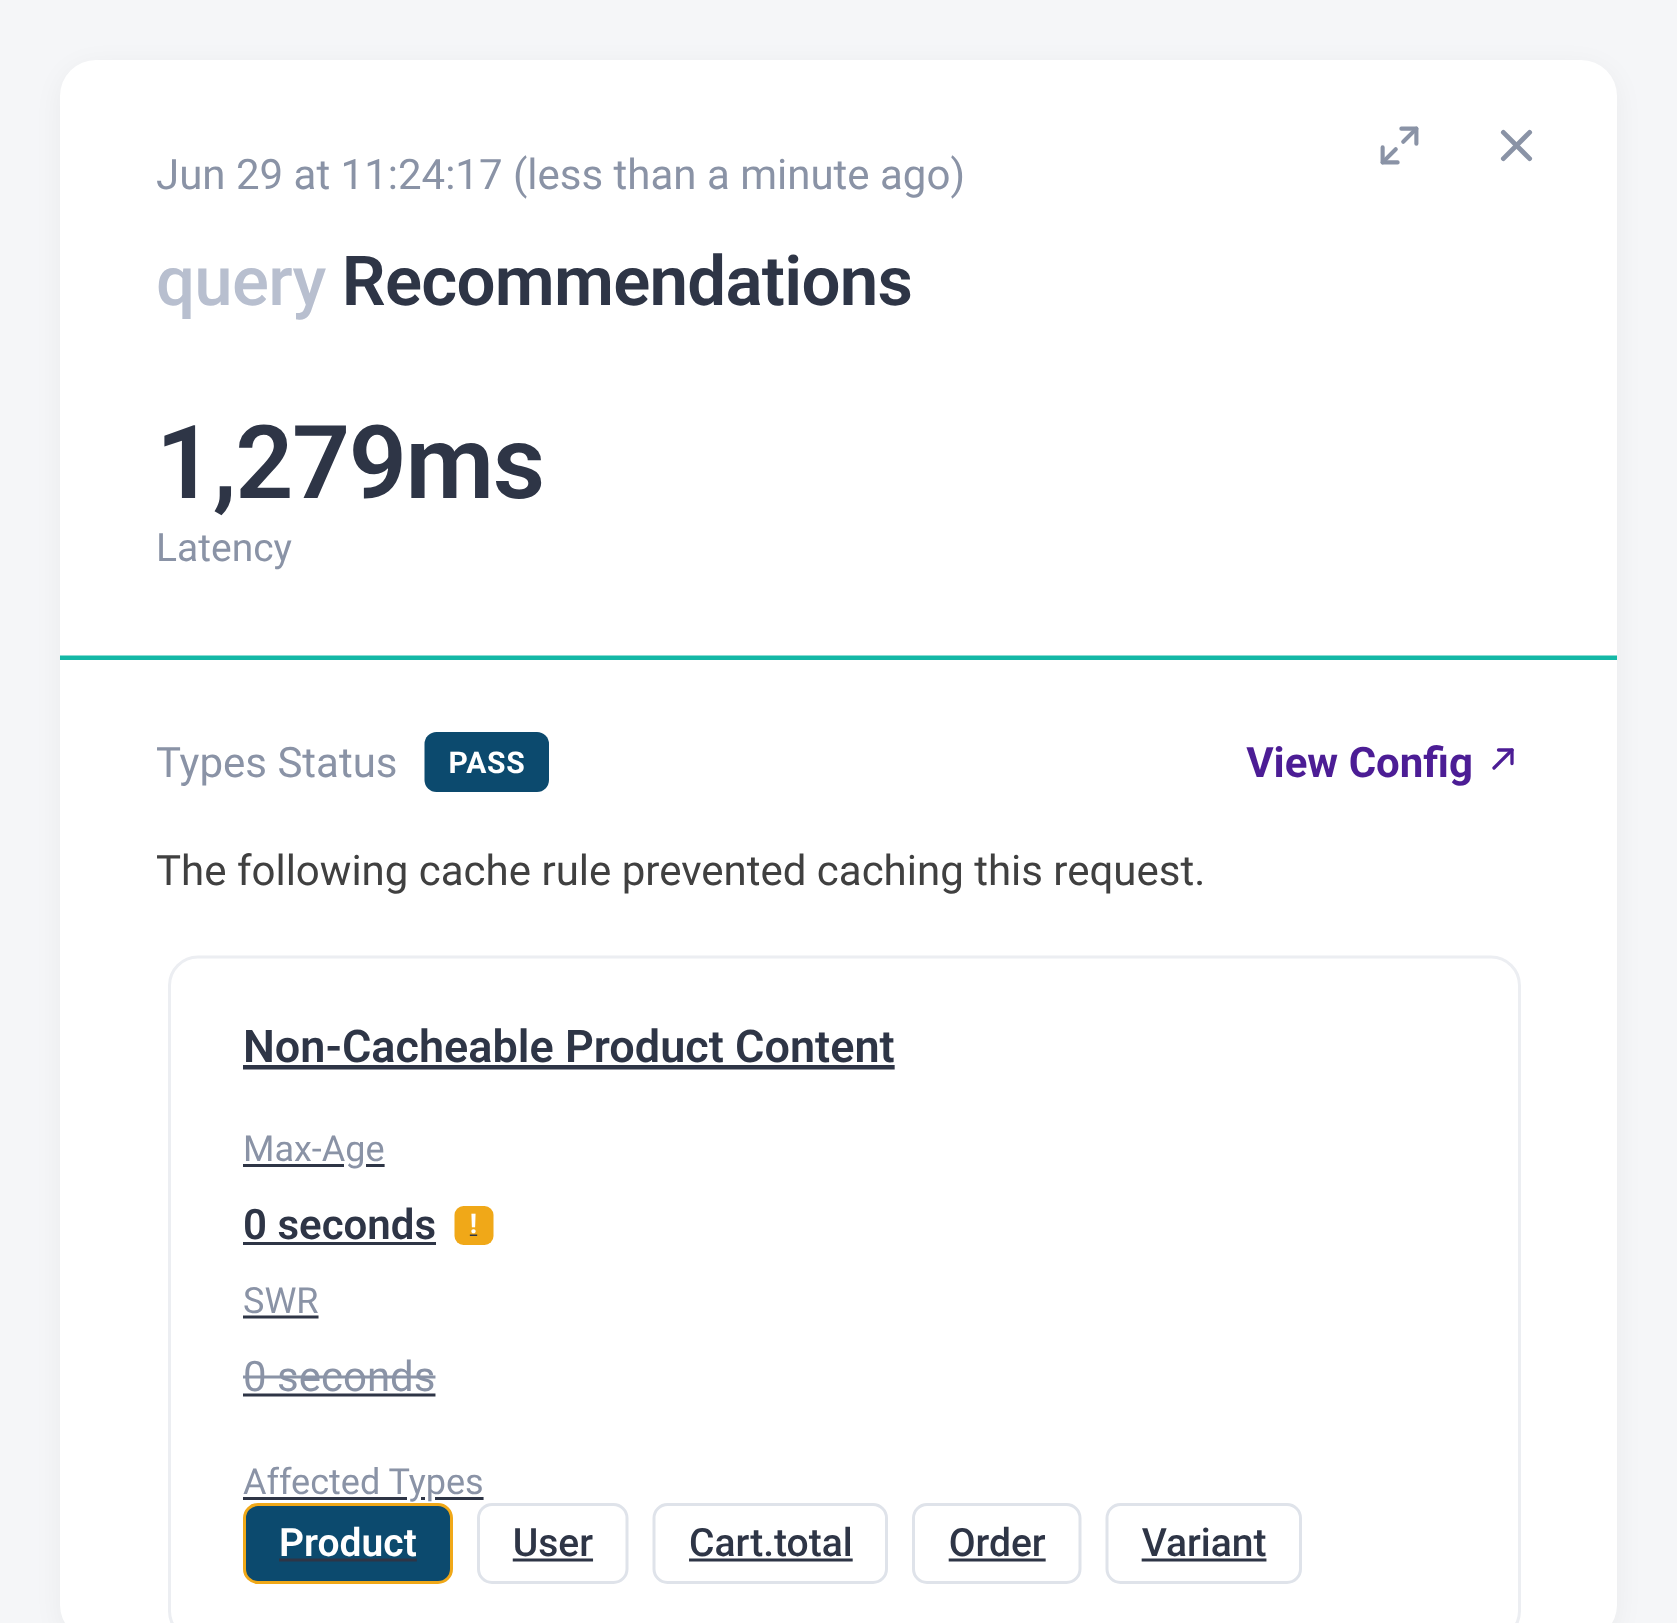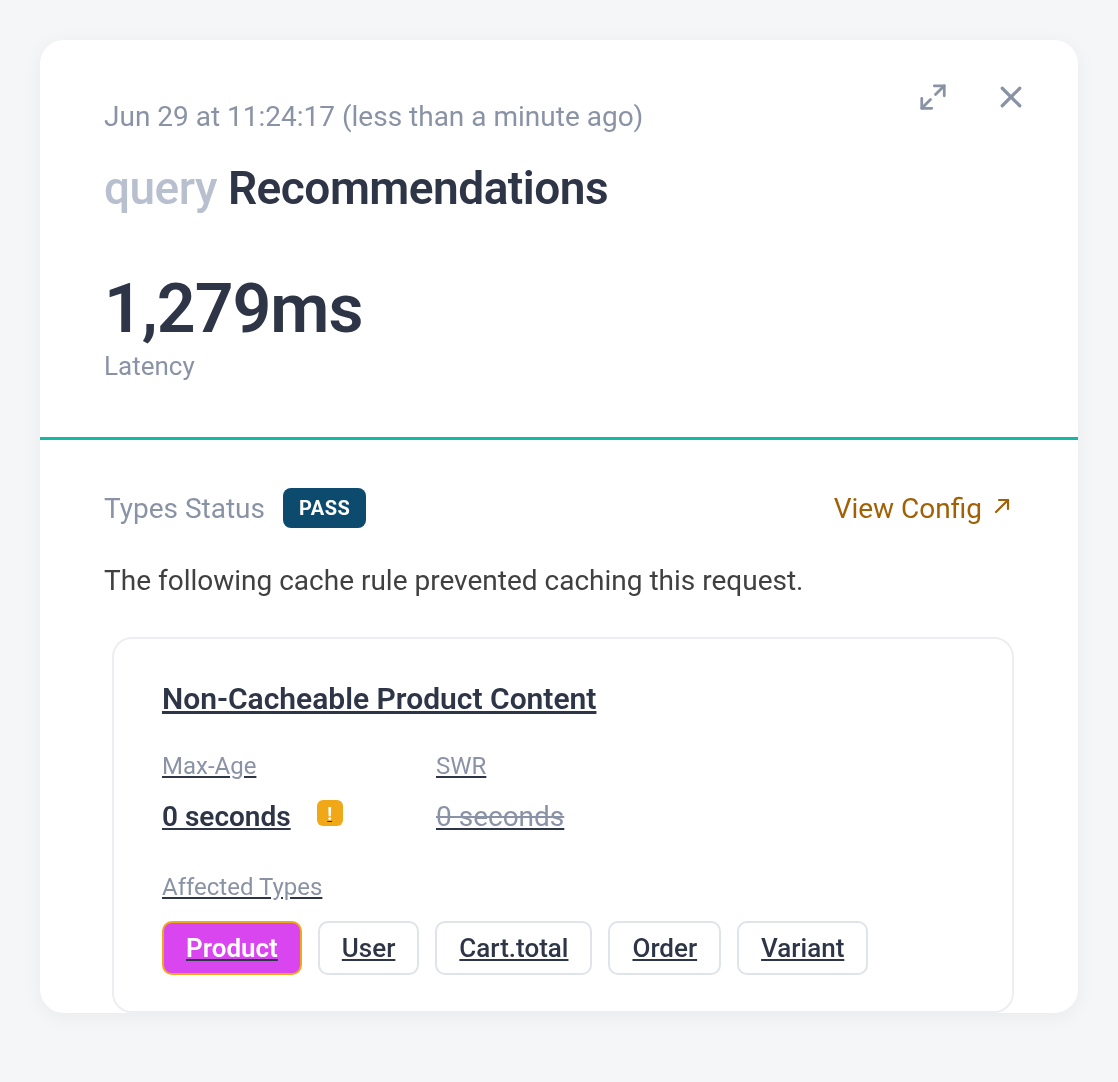--- a/index.html
+++ b/index.html
@@ -92,24 +92,25 @@
     font-size: 20px;
     font-weight: 700;
     padding: 8px 16px;
     border-radius: 8px;
     letter-spacing: 0.5px;
   }
   .view-config {
     display: flex;
     align-items: flex-end;
     gap: 8px;
-    color: #a16207;
+    color: #4c1d95;
     font-size: 28px;
     text-decoration: none;
     cursor: pointer;
+    font-weight: bold;
   }
   .explain {
     font-size: 28px;
     color: #404040;
     font-weight: 400;
     margin-bottom: 40px;
   }
   .rule-card {
     border: 2px solid #eceef2;
     border-radius: 20px;
@@ -118,37 +119,38 @@
     text-decoration: underline;
   }
   .rule-title {
     font-size: 30px;
     font-weight: 600;
     color: #2e3546;
     margin-bottom: 36px;
   }
   .rule-grid {
     display: grid;
-    grid-template-columns: 1fr 1fr 1fr;
+    grid-template-columns: 1fr;
     gap: 20px;
     margin-bottom: 40px;
   }
   .rule-col {}
   .col-label {
     font-size: 24px;
     color: #8a93a6;
     font-weight: 400;
     margin-bottom: 20px;
   }
   .col-value {
     font-size: 28px;
     font-weight: 600;
     color: #2e3546;
     display: flex;
-    gap: 26px;
+    align-items: center;
+    gap: 12px;
   }
   .col-value.struck {
     text-decoration: line-through;
     color: #8a93a6;
     font-weight: 400;
   }
   .warn-badge {
     display: inline-flex;
     width: 26px;
     height: 26px;
@@ -161,38 +163,37 @@
     font-size: 18px;
   }
   .scope-icon {
     display: inline-flex;
     color: #8a93a6;
   }
   .affected-label {
     font-size: 24px;
     color: #8a93a6;
     font-weight: 400;
-    margin-bottom: 20px;
   }
   .tags {
     display: flex;
     gap: 16px;
     flex-wrap: wrap;
   }
   .tag {
     border: 2px solid #dfe3ea;
     border-radius: 10px;
     padding: 10px 22px;
     font-size: 26px;
     font-weight: 500;
     color: #2e3546;
     background: #fff;
   }
   .tag.active {
-    background: #d946ef;
+    background: #0c4a6e;
     border-color: #f0a818;
     color: #fff;
     font-weight: 600;
   }
 </style>
 </head>
 <body>
 
 <div class="card">
 

